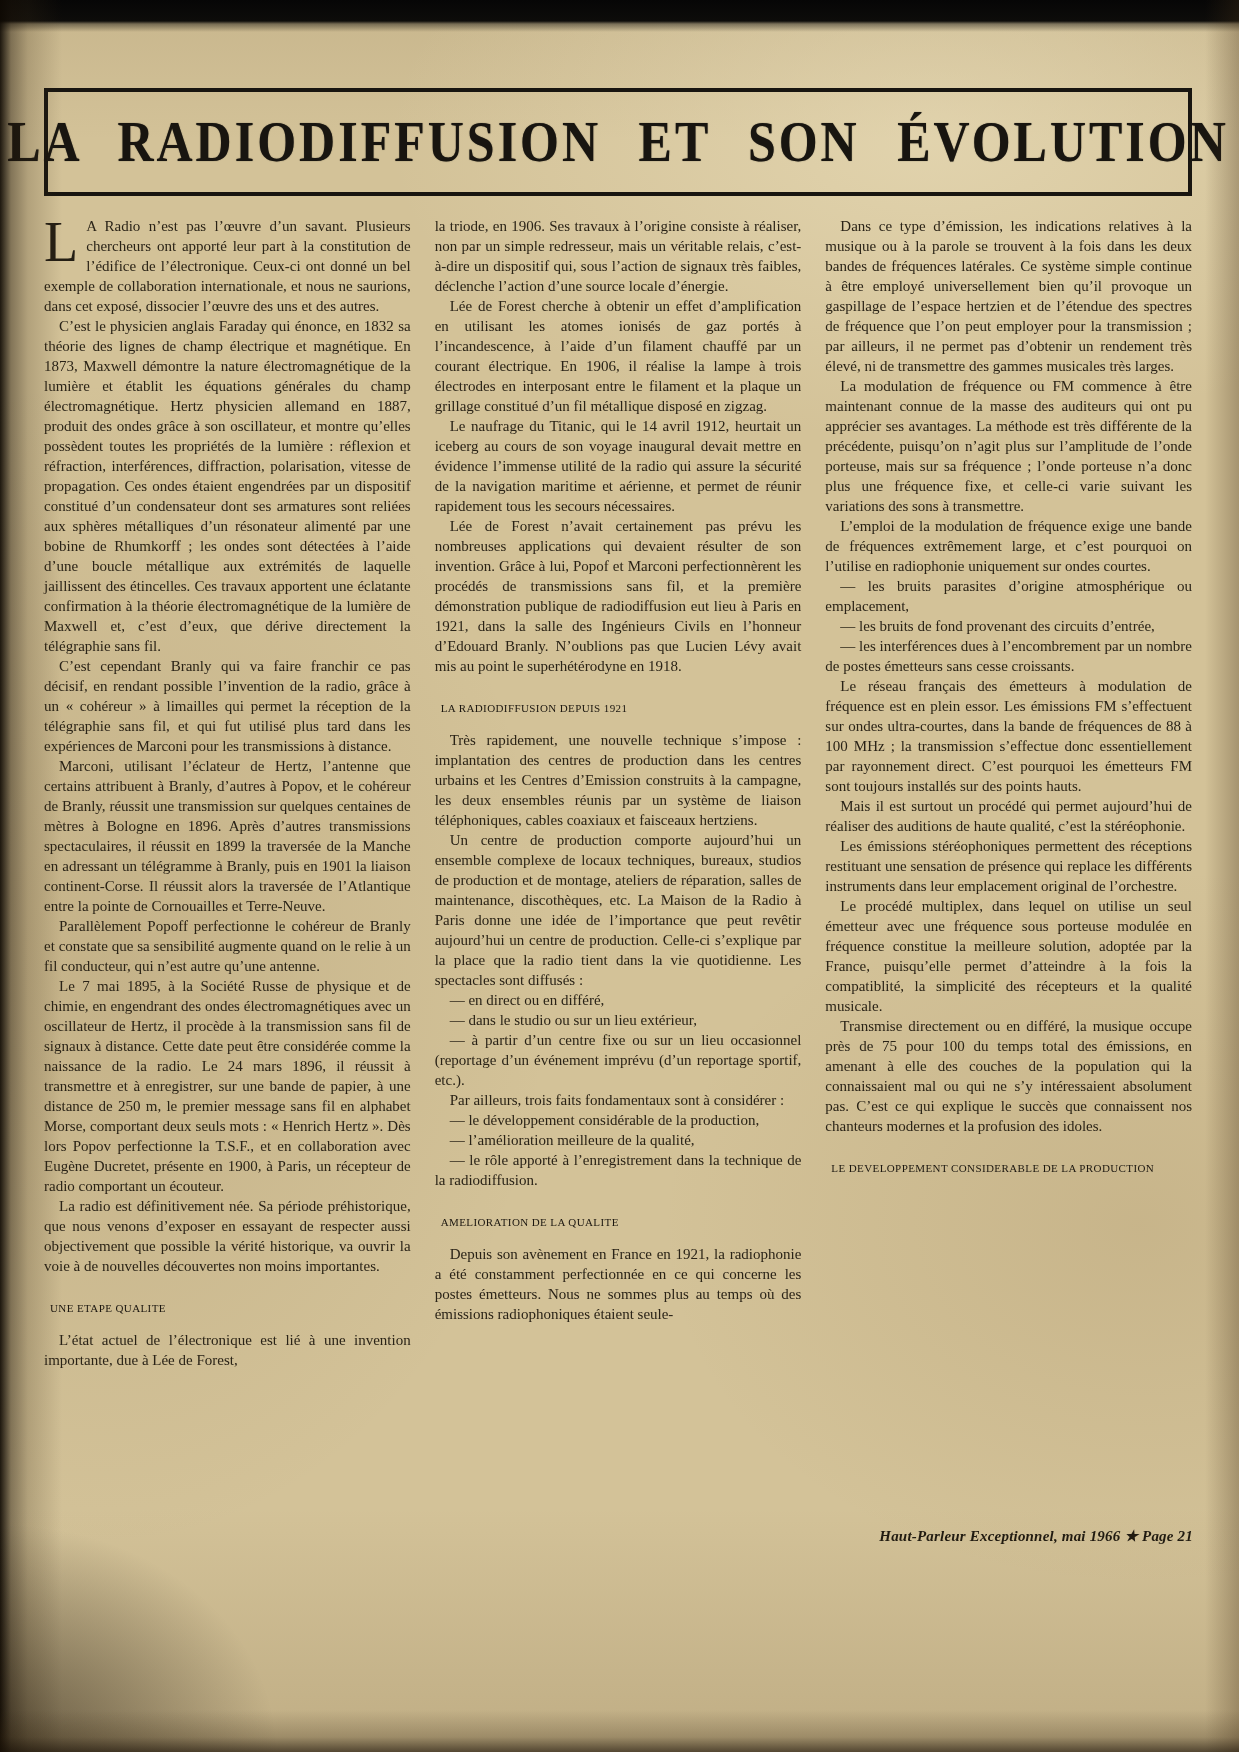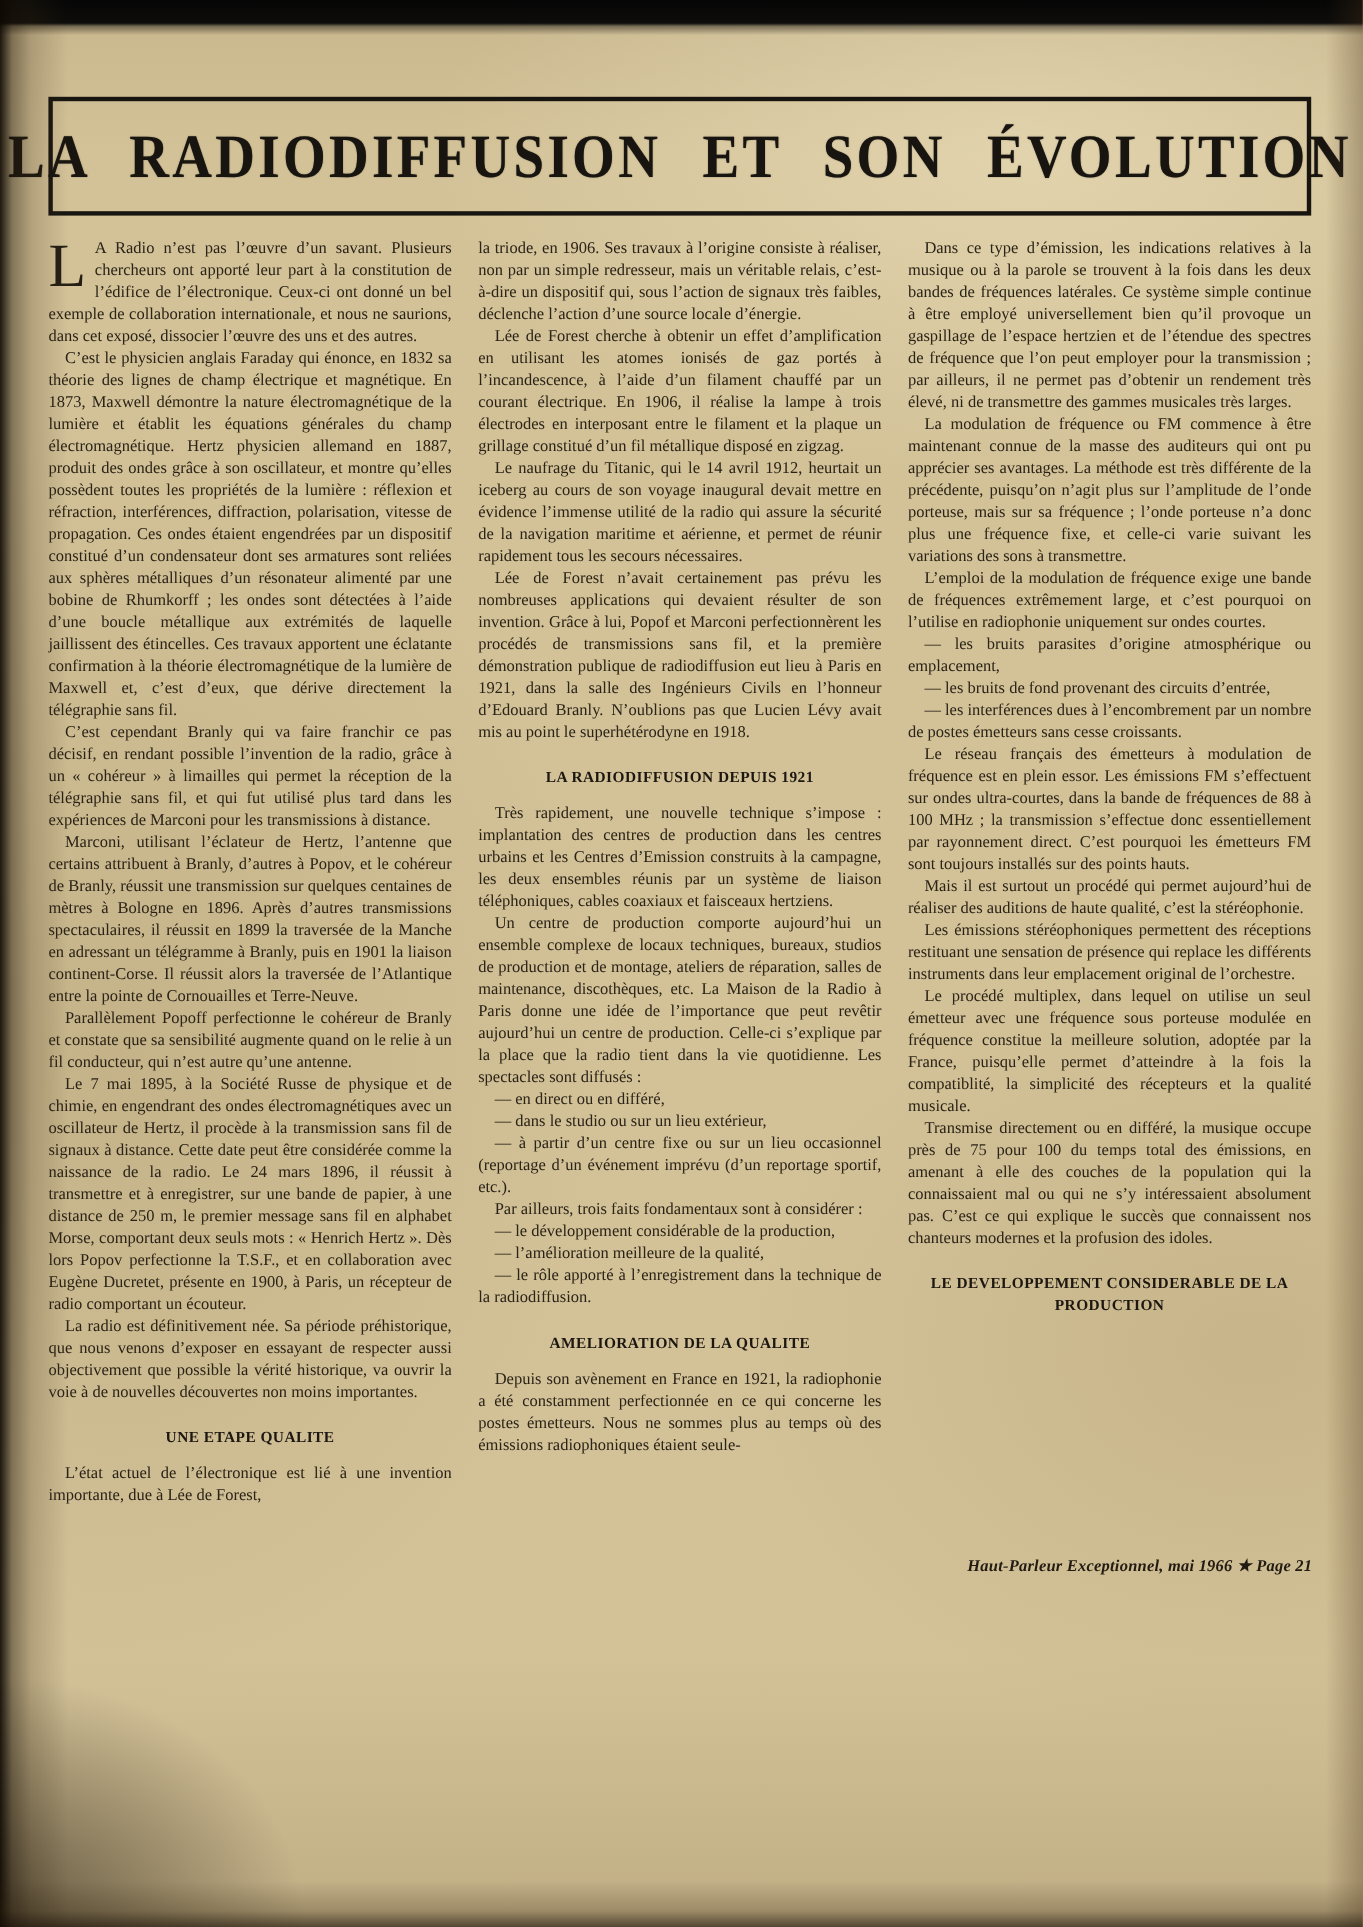--- a/index.html
+++ b/index.html
@@ -37,28 +37,28 @@
 
   .columns { position:absolute; top:216px; left:44px; width:1148px; display:flex; gap:24px; }
   .column { flex:1 1 0; min-width:0; }
 
   .body-p {
     font-size:15px; line-height:20px; text-align:justify; text-indent:15px;
     margin:0; color:#2a2317;
   }
   .cont { text-indent:0; }
   .col-heading {
-    font-size:14px; font-weight:700; text-align:center; margin:22px 6px 12px;
+    font-size:11px; font-weight:400; margin:22px 6px 12px;
     color:#1c1710; letter-spacing:0.4px; line-height:20px;
   }
   .dropcap {
     float:left; font-size:56px; line-height:46px; padding:3px 8px 0 0; color:#241e14;
   }
   .page-footer {
-    position:absolute; top:1414px; right:46px;
+    position:absolute; top:1527px; right:46px;
     font-size:15px; font-weight:700; font-style:italic; color:#211b11; letter-spacing:0.2px;
   }
 </style>
 </head>
 <body>
 
 <div class="page">
   <div class="title-box">
     <span class="title-text">LA RADIODIFFUSION ET SON ÉVOLUTION</span>
   </div>

